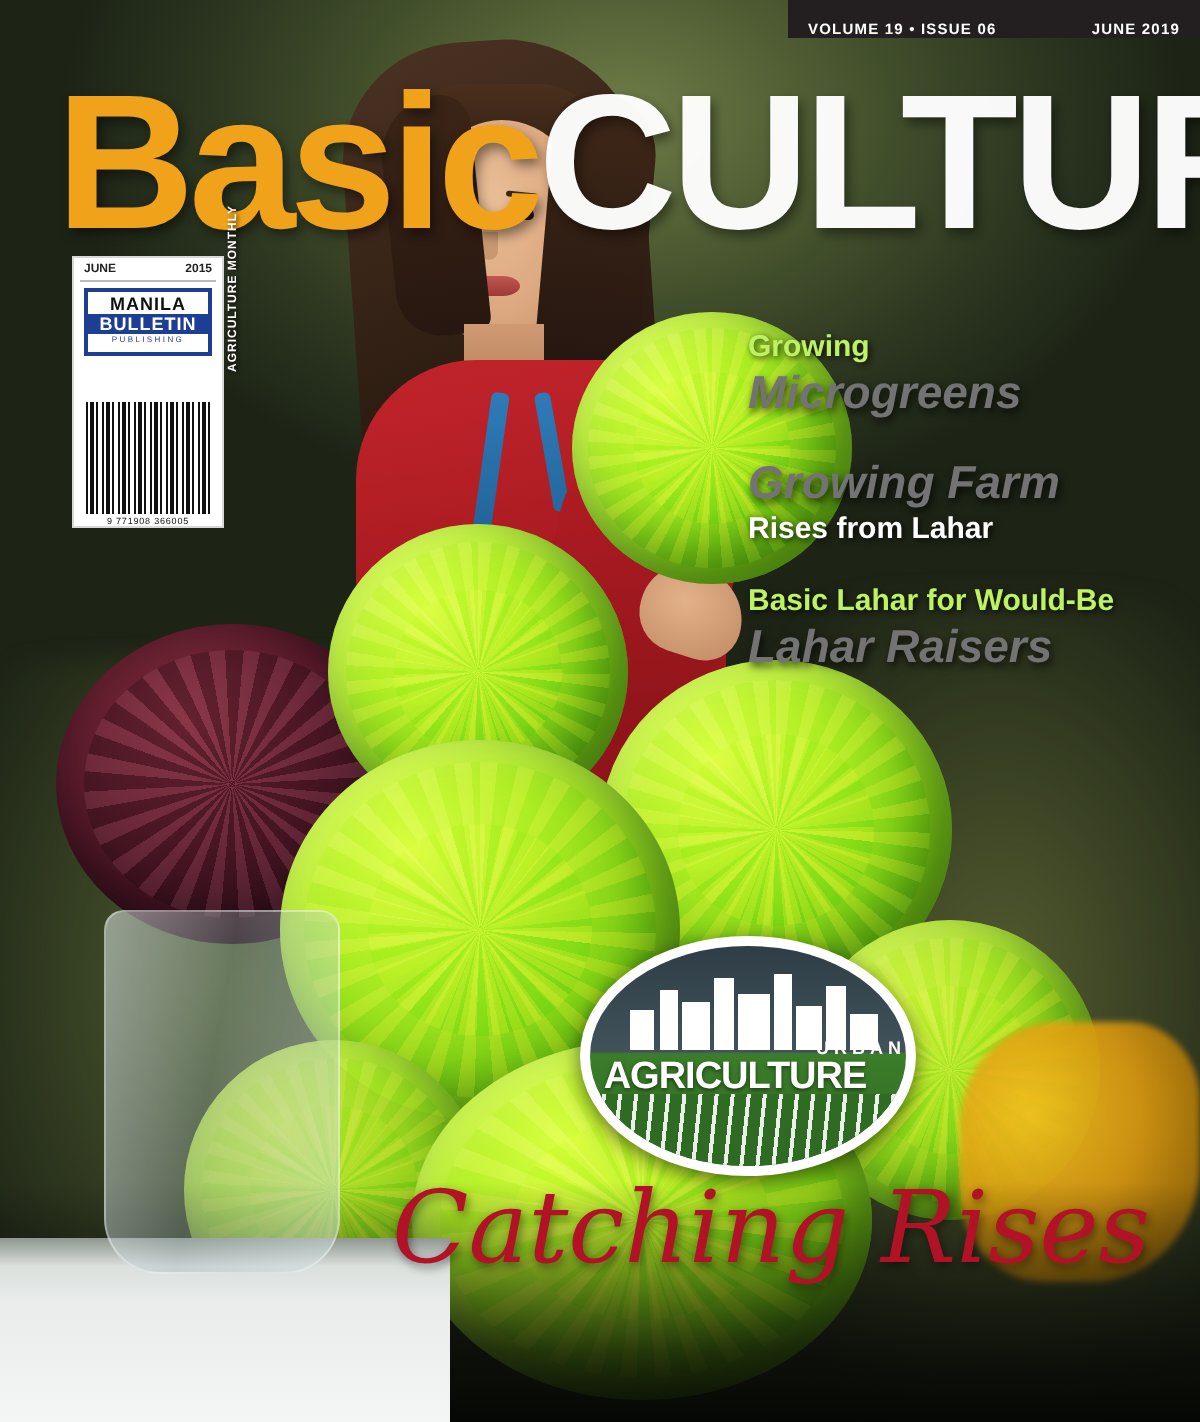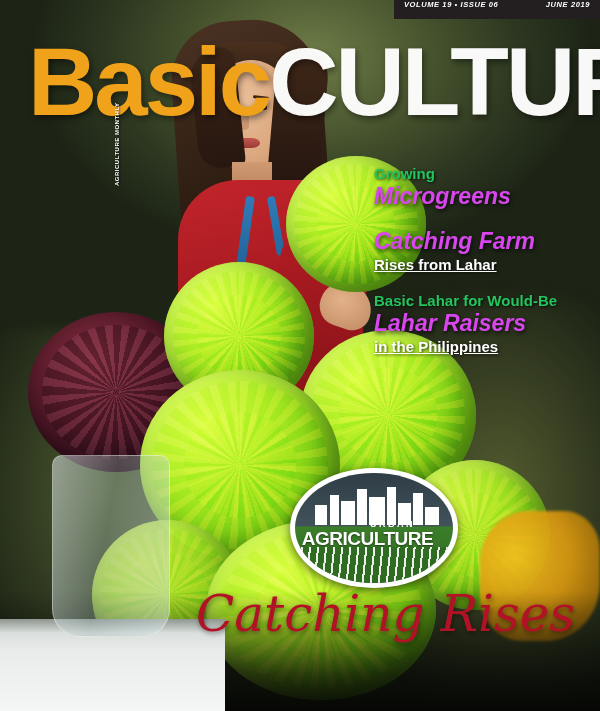--- a/index.html
+++ b/index.html
@@ -254,28 +254,27 @@
   }
 
   
   .top-bar {
     position: absolute;
     left: 394px; top: 0;
     width: 206px; height: 19px;
     background: #231f20;
     color: #ffffff;
     display: flex;
-    align-items: flex-start;
+    align-items: flex-end;
     justify-content: space-between;
     padding: 0 10px;
     box-sizing: border-box;
     font-size: 7.5px;
     letter-spacing: .6px;
     font-weight: bold;
-    font-style: italic;
   }
   .top-bar .vol { white-space: nowrap; }
   .top-bar .date { white-space: nowrap; }
 
   
   .monthly {
     position: absolute;
     left: 404px; top: 40px;
     font-size: 19px;
     font-weight: bold;
@@ -364,39 +363,38 @@
   
   .coverlines {
     position: absolute;
     left: 374px; top: 165px;
     width: 212px;
   }
   .cl-group { margin-bottom: 18px; }
   .cl-small {
     font-size: 15px;
     font-weight: bold;
-    color: #22c55e;
+    color: #bef264;
     line-height: 18px;
     text-shadow: 1px 1px 3px rgba(0,0,0,.75);
   }
   .cl-big {
     font-size: 23px;
     font-weight: bold;
     font-style: italic;
-    color: #d946ef;
+    color: #737373;
     line-height: 27px;
     text-shadow: 1px 2px 4px rgba(0,0,0,.75);
   }
   .cl-sub {
     font-size: 15px;
     font-weight: bold;
     color: #ffffff;
     line-height: 19px;
     text-shadow: 1px 1px 3px rgba(0,0,0,.75);
-    text-decoration: underline;
   }
 
   
   .badge {
     position: absolute;
     left: 290px; top: 468px;
     width: 168px; height: 120px;
   }
   .badge-ring {
     position: absolute;
@@ -419,21 +417,21 @@
   }
   .skyline i {
     position: absolute;
     bottom: 0;
     background: #ffffff;
     display: block;
   }
   .badge-title {
     position: absolute;
     left: 0; right: 0; top: 46px;
-    text-align: center;
+    text-align: right;
     color: #ffffff;
     font-size: 9px;
     letter-spacing: 2.5px;
     font-weight: bold;
     padding-left: 37px;
   }
   .badge-main {
     position: absolute;
     left: 0; right: 13px; top: 55px;
     text-align: center;
@@ -508,35 +506,47 @@
   <div class="white-table"></div>
   <div class="vase"></div>
 
   <div class="top-bar">
     <span class="vol">VOLUME 19 • ISSUE 06</span>
     <span class="date">JUNE  2019</span>
   </div>
 
   <div class="masthead"><span>Basic</span><span class="dim">CULTURE</span></div>
 
+  <div class="mb-block">
+    <div class="mb-date">
+      <span>JUNE</span>
+      <span>2015</span>
+    </div>
+    <div class="mb-logo">
+      <div class="l1t">MANILA</div>
+      <div class="l2t">BULLETIN</div>
+      <div class="l3t">PUBLISHING</div>
+    </div>
+    <div class="barcode"></div>
+    <div class="barcode-num">9 771908 366005</div>
+  </div>
   <div class="mb-side">AGRICULTURE MONTHLY</div>
 
   <div class="coverlines">
     <div class="cl-group">
       <div class="cl-small">Growing</div>
       <div class="cl-big">Microgreens</div>
     </div>
     <div class="cl-group">
-      <div class="cl-big">Catching Farm</div>
+      <div class="cl-big">Growing Farm</div>
       <div class="cl-sub">Rises from Lahar</div>
     </div>
     <div class="cl-group">
       <div class="cl-small">Basic Lahar for Would-Be</div>
       <div class="cl-big">Lahar Raisers</div>
-      <div class="cl-sub">in the Philippines</div>
     </div>
   </div>
 
   <div class="badge">
     <div class="badge-ring"></div>
     <div class="badge-inner">
       <div class="skyline">
         <i style="left:2px;  width:12px; height:20px;"></i>
         <i style="left:17px; width:9px;  height:30px;"></i>
         <i style="left:28px; width:14px; height:24px;"></i>

